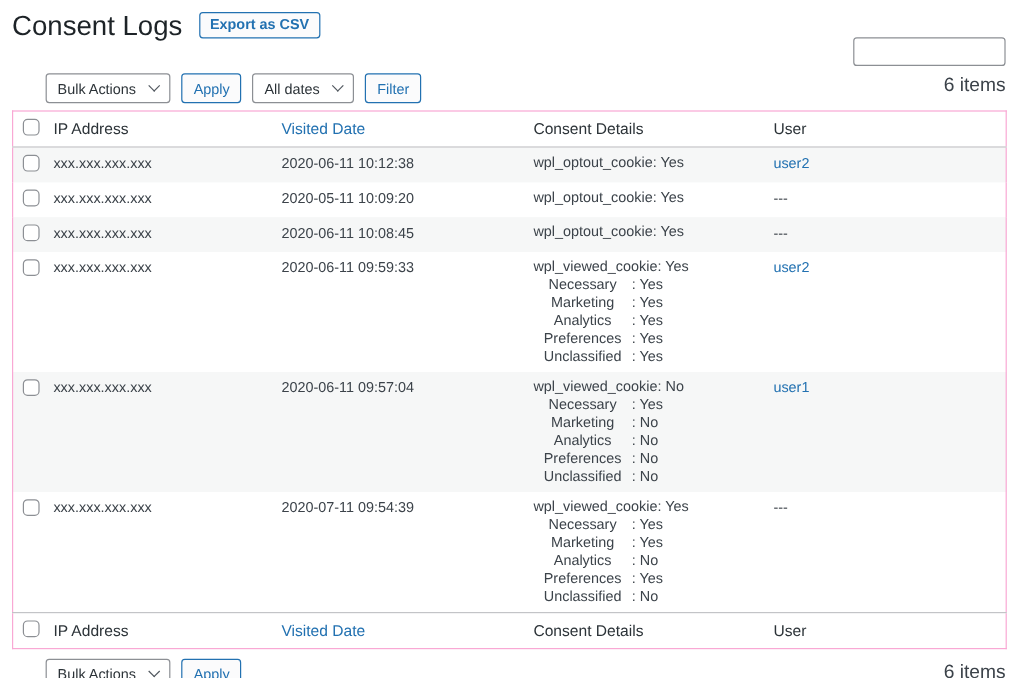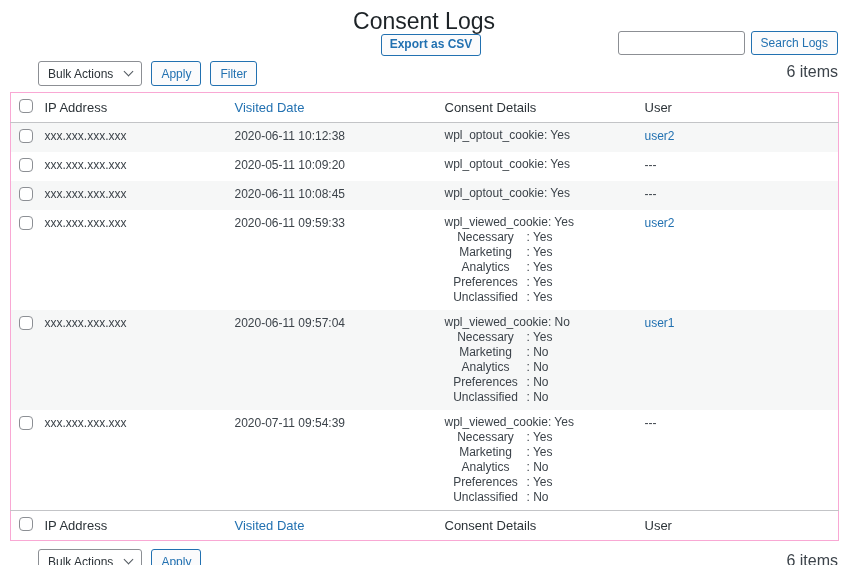--- a/index.html
+++ b/index.html
@@ -7,21 +7,21 @@
   body {
     width: 848px; height: 565px; overflow: hidden;
     background: #ffffff;
     font-family: "Liberation Sans", "DejaVu Sans", sans-serif;
     color: #3c434a;
     -webkit-font-smoothing: antialiased;
   }
   .wrap { position: relative; padding: 8px 10px 0 10px; }
 
   
-  .page-header { display: flex; align-items: center; height: 26px; flex-direction: column; }
+  .page-header { display: flex; align-items: center; height: 26px; }
   h1.page-title {
     font-size: 23px; font-weight: 500; color: #1d2327;
     margin: 0; line-height: 26px; letter-spacing: 0;
   }
   .page-title-action {
     margin-left: 14px; padding: 3px 8px 4px 8px;
     border: 1px solid #2271b1; border-radius: 3px;
     background: #fbfbfc; color: #2271b1;
     font-size: 12px; font-weight: 600; line-height: 1.1;
     text-decoration: none; cursor: pointer; white-space: nowrap;
@@ -95,30 +95,33 @@
 
 <div class="wrap">
 
   <div class="page-header">
     <h1 class="page-title">Consent Logs</h1>
     <a class="page-title-action">Export as CSV</a>
   </div>
 
   <div class="search-box">
     <input type="text" class="search-input" value="" style="">
-    <button class="button">Search Logs</button>
   </div>
 
   <div class="tablenav top">
     <div class="actions">
       <div class="select-control">
         <span>Bulk Actions</span>
         <span class="chev"></span>
       </div>
       <button class="button">Apply</button>
+      <div class="select-control">
+        <span>All dates</span>
+        <span class="chev"></span>
+      </div>
       <button class="button">Filter</button>
     </div>
     <div class="items-count">6 items</div>
   </div>
 
   <table class="logs">
     <colgroup>
       <col class="c-cb">
         <col class="c-ip">
         <col class="c-date">

